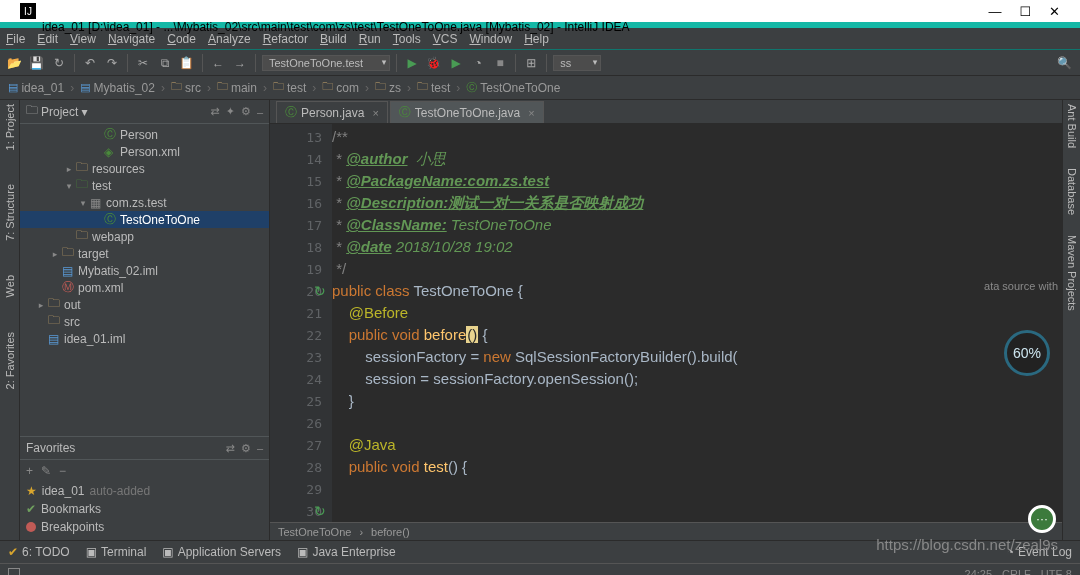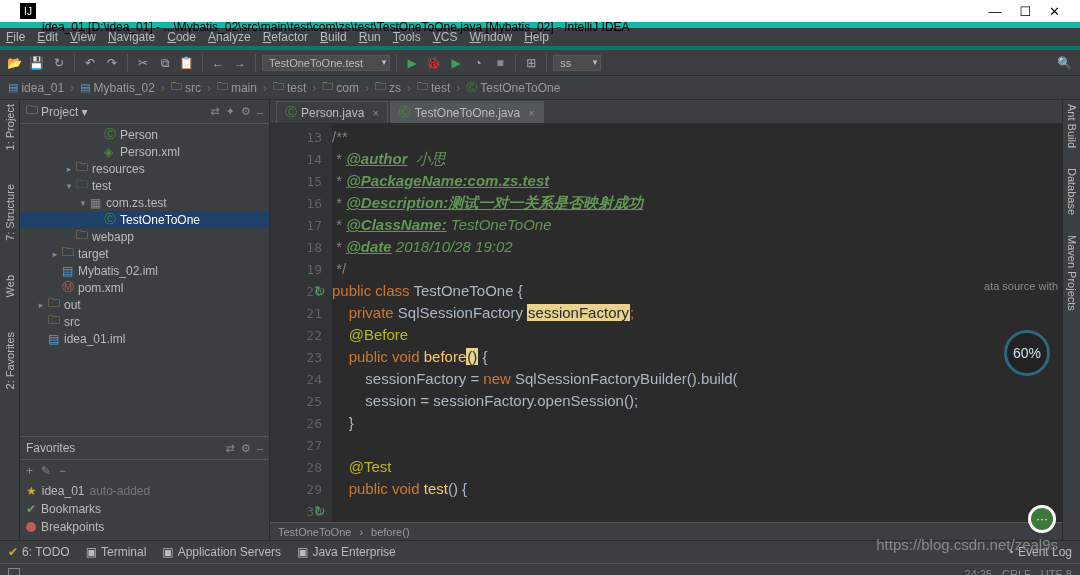--- a/index.html
+++ b/index.html
@@ -1,21 +1,21 @@
 <!DOCTYPE html>
 <html><head>
 <meta charset="utf-8">
 <style>
 * { margin:0; padding:0; box-sizing:border-box; font-family:"Segoe UI",Arial,sans-serif; }
 body { width:1080px; height:575px; background:#3c3f41; color:#bbb; font-size:12px; overflow:hidden; position:relative; }
 .titlebar { height:28px; background:#fff; color:#000; display:flex; align-items:center; padding:0 20px; border-bottom:6px solid #14b8a6; }
 .titlebar .app-icon { width:16px; height:16px; background:#000; color:#fff; font-size:10px; display:flex; align-items:center; justify-content:center; margin-right:6px; }
 .titlebar .title { flex:1; font-size:12px;margin-top:31px; }
 .titlebar .win-ctrl { margin-left:18px; font-size:13px; }
-.menubar { height:22px; background:#3c3f41; display:flex; align-items:center; padding:0 6px; border-bottom:4px solid #0f766e; }
+.menubar { height:22px; background:#3c3f41; display:flex; align-items:center; padding:0 6px; border-bottom:1px solid #0f766e; }
 .menubar span { margin-right:12px; color:#bbb; }
 .menubar span u { text-decoration:underline; }
 .toolbar { height:26px; background:#3c3f41; display:flex; align-items:center; padding:0 6px; border-bottom:1px solid #2b2b2b; gap:4px; }
 .tb-btn { width:18px; height:18px; display:flex; align-items:center; justify-content:center; color:#aaa; font-size:12px; }
 .tb-sep { width:1px; height:18px; background:#555; margin:0 2px; }
 .tb-dd { background:#4c4c4c; border:1px solid #555; padding:1px 26px 1px 6px; color:#bbb; font-size:11px; position:relative; }
 .tb-dd::after { content:"▾"; position:absolute; right:3px; font-size:9px; }
 .breadcrumb { height:24px; background:#3c3f41; display:flex; align-items:center; padding:0 8px; gap:6px; color:#999; font-size:12px; border-bottom:1px solid #2b2b2b; }
 .bc-item { display:flex; align-items:center; gap:3px; }
 .bc-sep { color:#666; }
@@ -333,28 +333,27 @@
         </div>
       <div class="code" id="code">
           <div class="code-row"><span class="c-gray">/**</span></div>
           <div class="code-row"><span class="c-gray"> * </span><span class="c-gdu">@author</span><span class="c-gd">  小思</span></div>
           <div class="code-row"><span class="c-gray"> * </span><span class="c-gdu">@PackageName:com.zs.test</span></div>
           <div class="code-row"><span class="c-gray"> * </span><span class="c-gdu">@Description:测试一对一关系是否映射成功</span></div>
           <div class="code-row"><span class="c-gray"> * </span><span class="c-gdu">@ClassName:</span><span class="c-gd"> TestOneToOne</span></div>
           <div class="code-row"><span class="c-gray"> * </span><span class="c-gdu">@date</span><span class="c-gd"> 2018/10/28 19:02</span></div>
           <div class="code-row"><span class="c-gray"> */</span></div>
           <div class="code-row"><span class="c-kw">public class </span><span class="c-cls">TestOneToOne {</span></div>
-          <div class="code-row"><span class="c-kw">    private </span><span class="c-cls">SqlSessionFactory </span><span class="c-hl">sessionFactory</span><span class="c-kw">;</span></div>
           <div class="code-row"><span class="c-ann">    @Before</span></div>
           <div class="code-row"><span class="c-kw">    public void </span><span class="c-fn">before</span><span class="c-hl">()</span><span class="c-cls"> {</span></div>
           <div class="code-row"><span class="c-cls">        sessionFactory = </span><span class="c-kw">new </span><span class="c-cls">SqlSessionFactoryBuilder().build(</span></div>
           <div class="code-row"><span class="c-cls">        session = sessionFactory.openSession();</span></div>
           <div class="code-row"><span class="c-cls">    }</span></div>
           <div class="code-row"></div>
-          <div class="code-row"><span class="c-ann">    @Test</span></div>
+          <div class="code-row"><span class="c-ann">    @Java</span></div>
           <div class="code-row"><span class="c-kw">    public void </span><span class="c-fn">test</span><span class="c-cls">() {</span></div>
         </div>
     </div>
     <div class="breadcrumb2">
       <span>TestOneToOne</span>
       <span>›</span>
       <span>before()</span>
     </div>
   </div>
 

